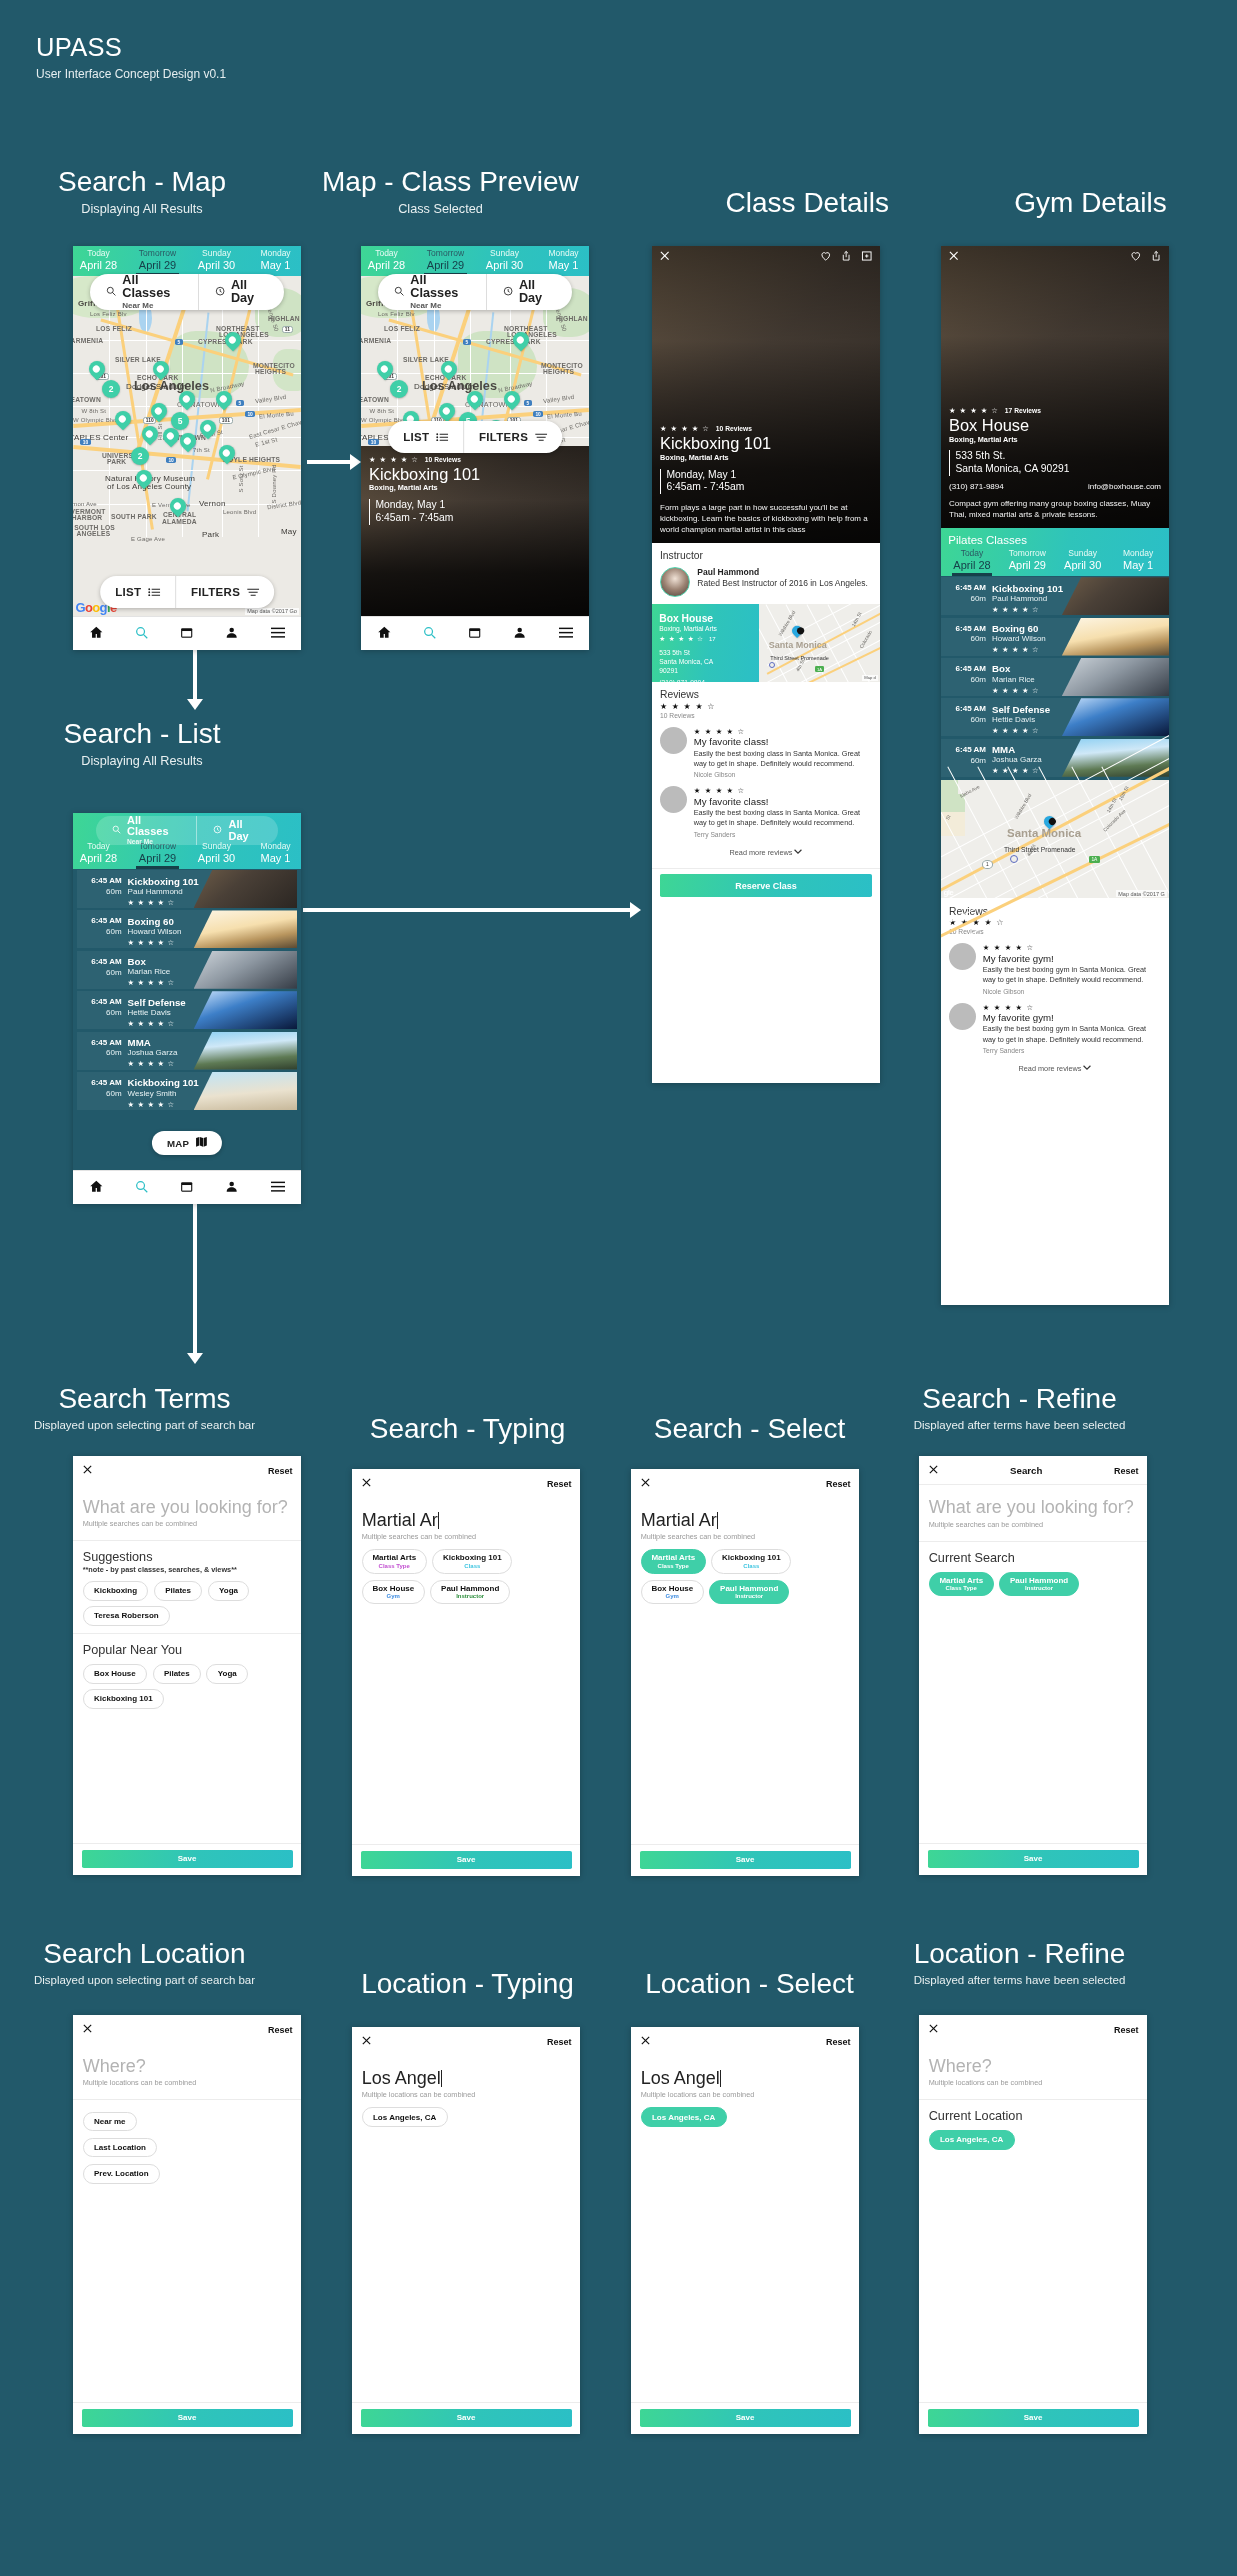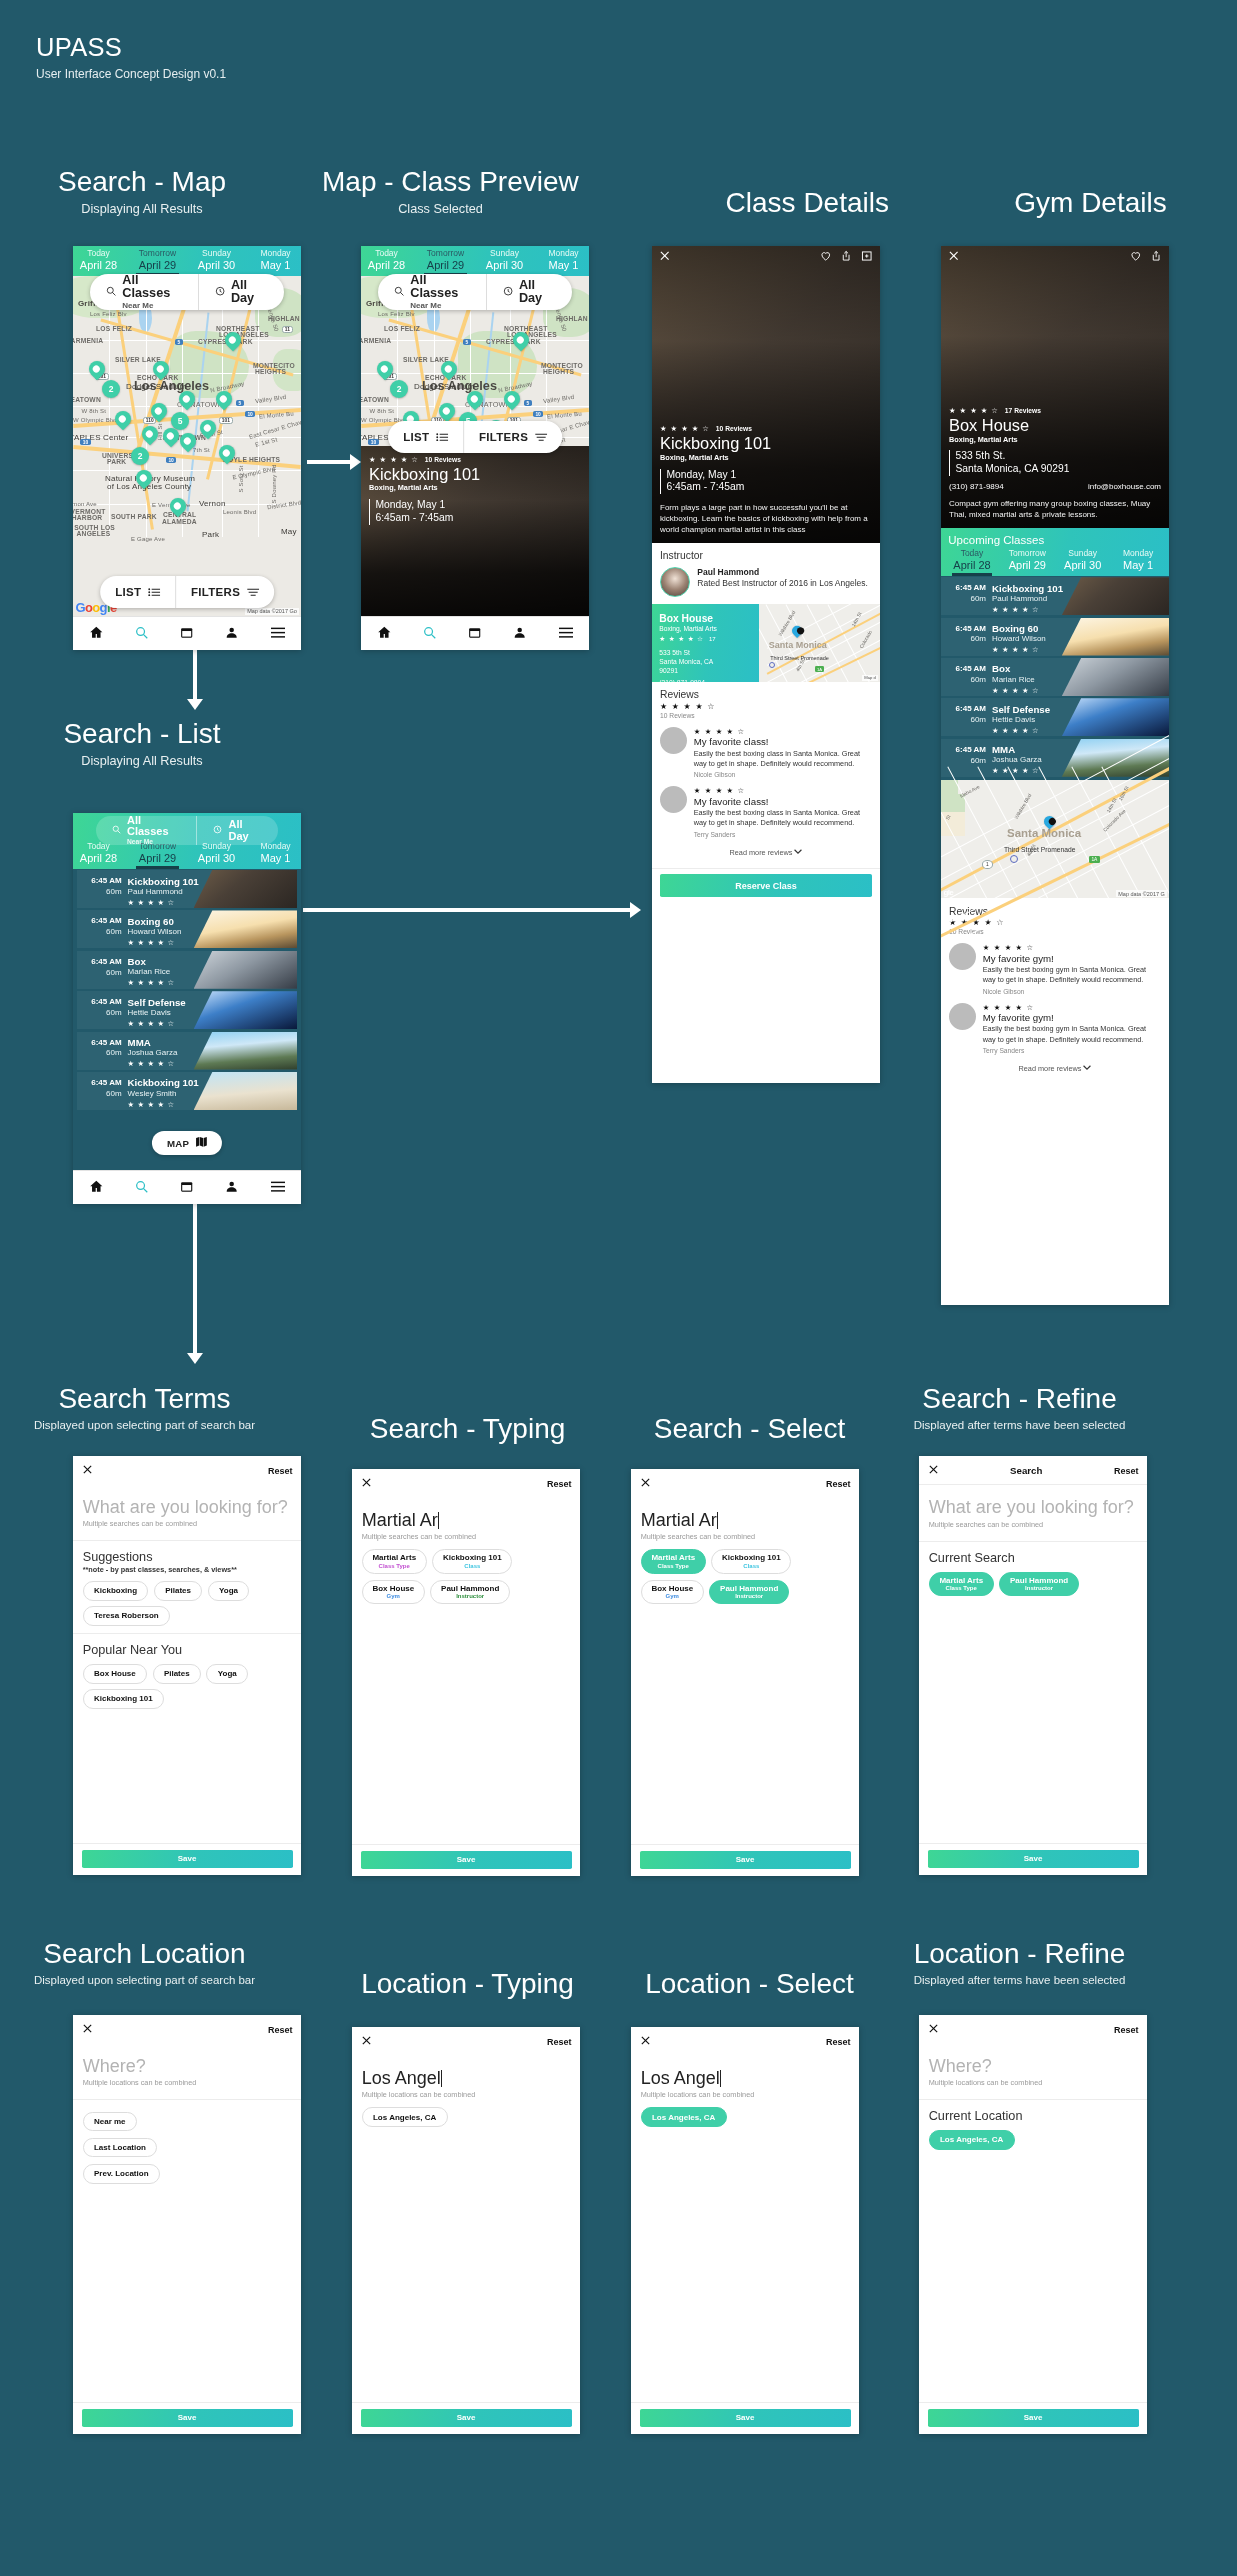--- a/index.html
+++ b/index.html
@@ -844,21 +844,21 @@
       </div>
       <div class="contact">
         <span>(310) 871-9894</span>
         <span>info@boxhouse.com</span>
       </div>
       <div class="desc">Compact gym offering many group boxing classes, Muay Thai, mixed martial arts &amp; private lessons.</div>
     </div>
   </div>
 
   <div class="teal-grad upcoming">
-    <h3>Upcoming Classes</h3>
+    <h3>Pilates Classes</h3>
     <div class="date-strip" style="height:30px;">
       <div class="date-tab active">
         <div class="d1">Today</div>
         <div class="d2">April 28</div>
       </div>
       <div class="date-tab">
         <div class="d1">Tomorrow</div>
         <div class="d2">April 29</div>
       </div>
       <div class="date-tab">

